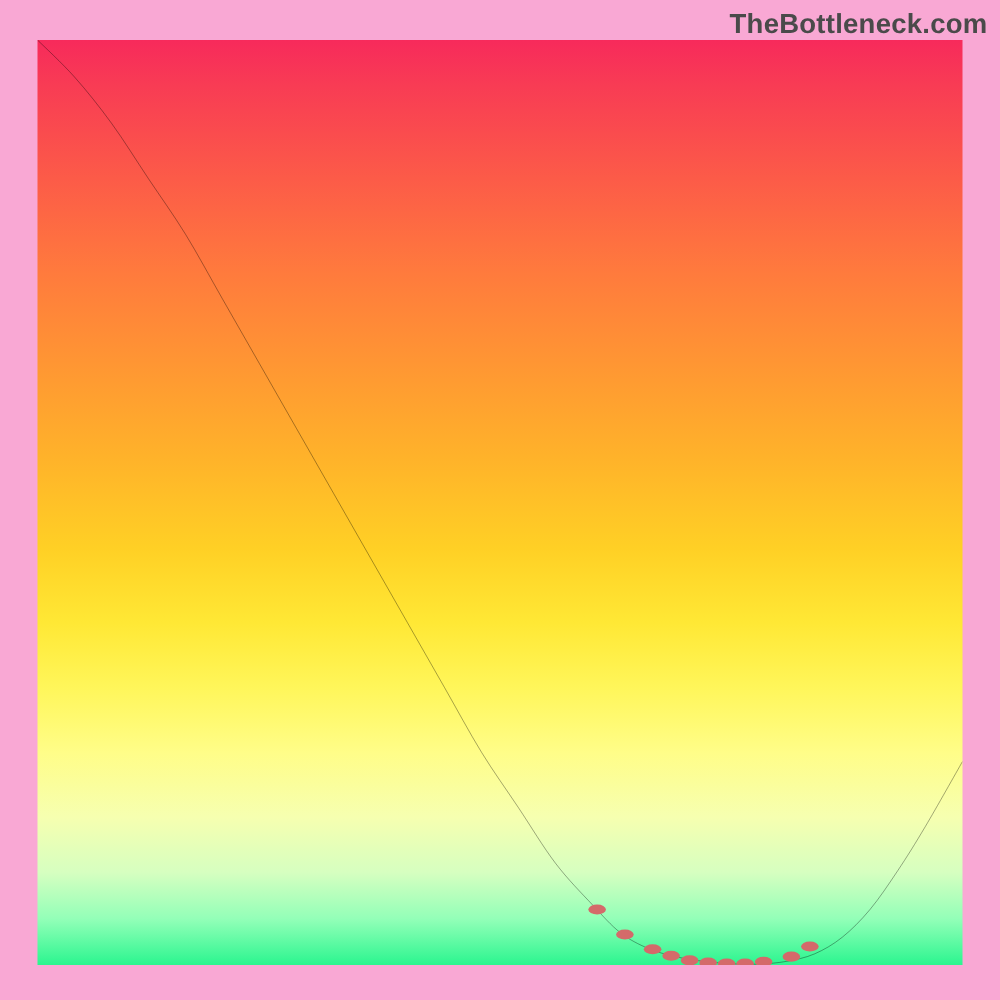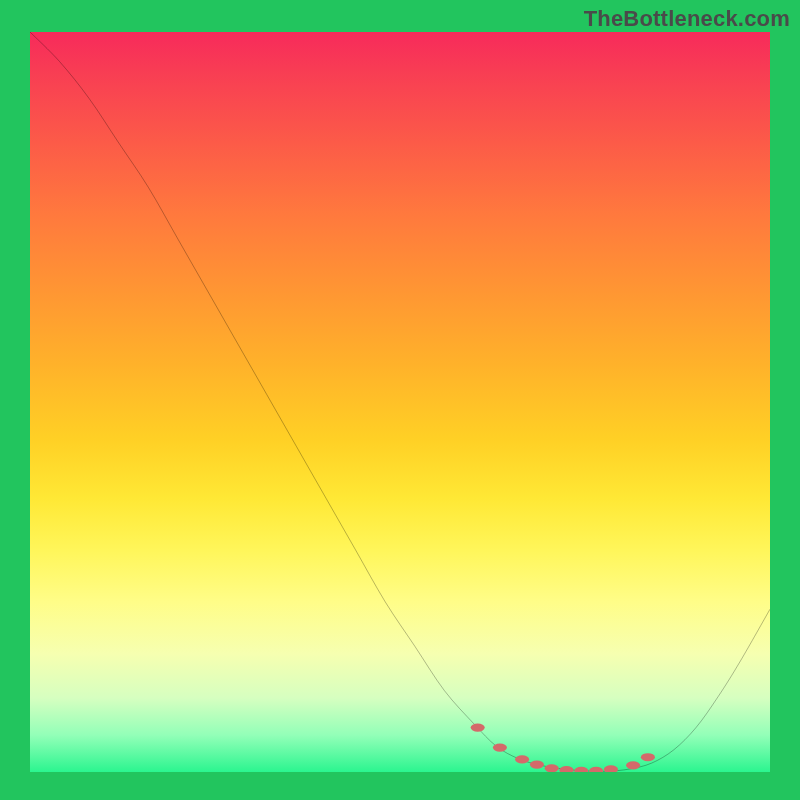--- a/index.html
+++ b/index.html
@@ -1,21 +1,21 @@
 <!DOCTYPE html>
 <html><head>
 <meta charset="utf-8">
 <style>
   * { margin: 0; padding: 0; box-sizing: border-box; }
   html, body { width: 800px; height: 800px; overflow: hidden; background: #000; }
   .stage {
     position: relative;
     width: 800px;
     height: 800px;
-    background: #22c55e;
+    background: #f9a8d4;
   }
   .watermark {
     position: absolute;
     top: 6px;
     right: 10px;
     font-family: Arial, Helvetica, sans-serif;
     font-size: 22px;
     font-weight: 600;
     color: #4a4a4a;
     letter-spacing: 0.2px;

